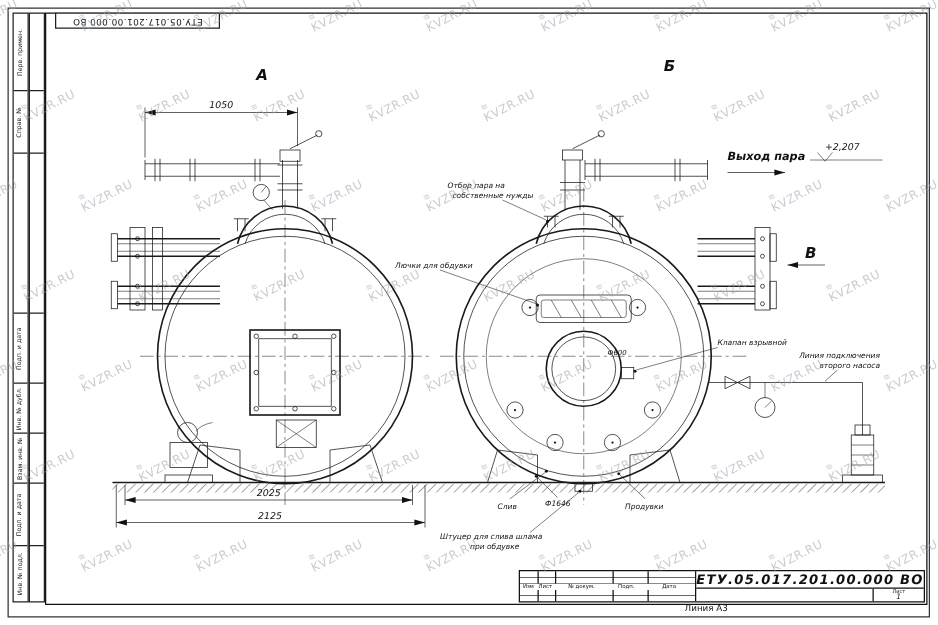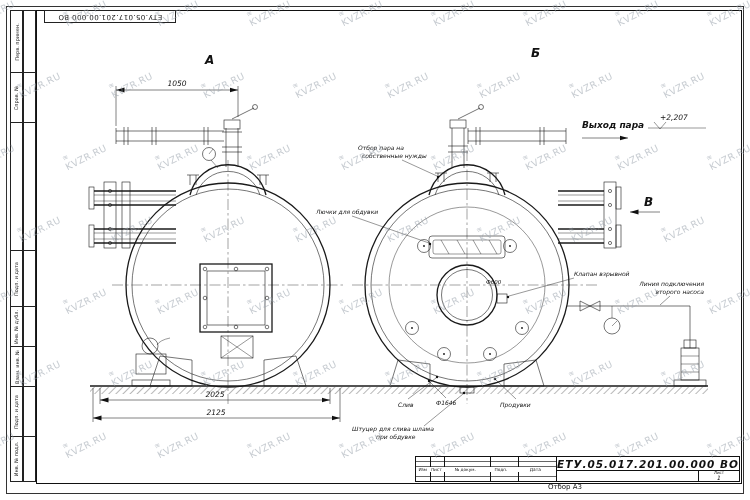--- a/index.html
+++ b/index.html
@@ -420,21 +420,21 @@
       <div class="tb-doc">ЕТУ.05.017.201.00.000  ВО</div>
       <div class="tb-bottom">
         <div class="tb-empty"></div>
         <div class="tb-sheet">
           <span class="lbl">Лист</span>
           <span class="val">1</span>
         </div>
       </div>
     </div>
   </div>
-  <div id="format-note">Отбор А3</div>
+  <div id="format-note">Линия А3</div>
 
   <div id="wm-layer">
       <span class="wm" style="left: -30px; top: 2px;">
         <i>≋</i>
         <span>KVZR.RU</span>
       </span>
       <span class="wm" style="left: 62px; top: 2px;">
         <i>≋</i>
         <span>KVZR.RU</span>
       </span>

